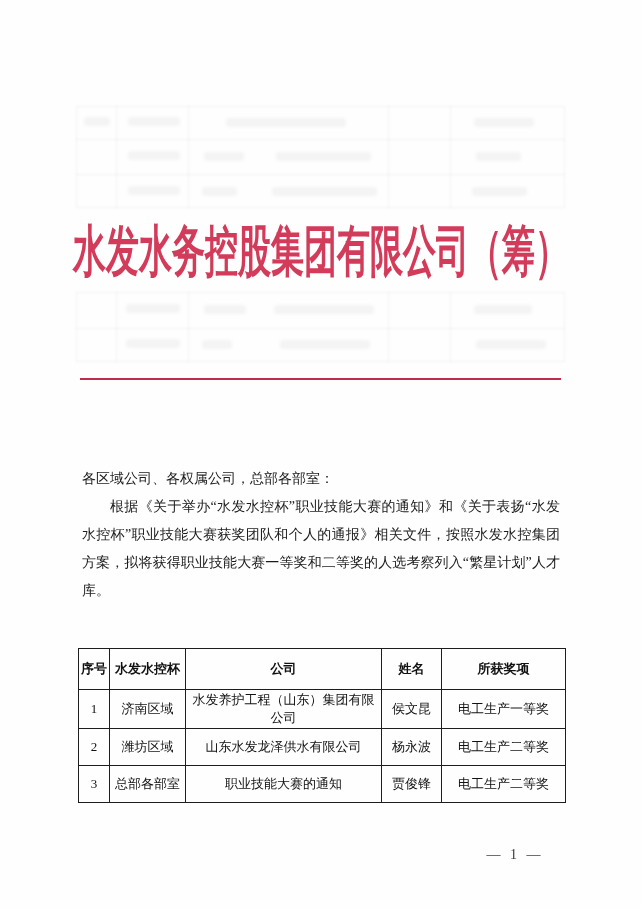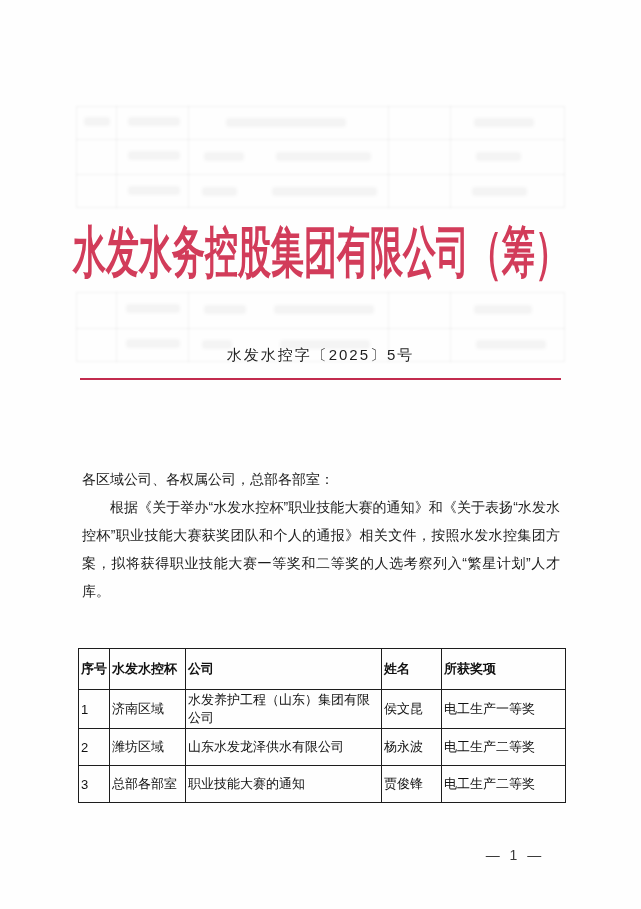--- a/index.html
+++ b/index.html
@@ -1,18 +1,18 @@
 <!DOCTYPE html>
 <html><head>
 <meta charset="utf-8">
 <style>
   html,body { margin:0; padding:0; background:#ffffff; }
   .page {
     position:relative; width:641px; height:909px; background:#fefefe;
-    font-family:Liberation Sans, sans-serif; overflow:hidden;
+    font-family:Liberation Serif, serif; overflow:hidden;
   }
   
   .ghost { position:absolute; z-index:0; filter:blur(0.8px); opacity:.55; }
   .ghost .frame { position:absolute; inset:0; border:1px solid rgba(90,90,90,.14); }
   .gline-h { position:absolute; left:0; right:0; height:1px; background:rgba(90,90,90,.14); }
   .gline-v { position:absolute; top:0; bottom:0; width:1px; background:rgba(90,90,90,.13); }
   .smudge  { position:absolute; height:9px; background:rgba(80,80,80,.10); border-radius:2px; filter:blur(1px); }
   
   .org-title {
     position:absolute; z-index:2; top:221px; left:0; width:100%; margin:0;
@@ -38,21 +38,21 @@
     font-size:14px; line-height:28px; color:#1b1b1b; text-align:justify;
   }
   .body-block p { margin:0; }
   .body-block p.indent { text-indent:2em; }
   
   table.awards {
     position:absolute; z-index:2; top:648px; left:78px; width:487px;
     border-collapse:collapse; font-size:13px; color:#111; table-layout:fixed;
   }
   table.awards th, table.awards td {
-    border:1px solid #1d1d1d; text-align:left; vertical-align:middle;
+    border:1px solid #1d1d1d; text-align:center; vertical-align:middle;
     padding:1px 2px; overflow:hidden;
   }
   table.awards thead tr { height:41px; }
   table.awards tbody tr { height:37px; }
   table.awards th { font-weight:bold; line-height:1.3; }
   
   .page-number {
     position:absolute; z-index:2; top:847px; left:445px; width:140px;
     text-align:center; font-size:14px; color:#3a3a3a; letter-spacing:3px;
   }
@@ -96,21 +96,20 @@
     <div class="smudge" style="left:198px;top:13px; width:100px;"></div>
     <div class="smudge" style="left:398px;top:13px; width:58px;"></div>
     <div class="smudge" style="left:50px; top:47px; width:54px;"></div>
     <div class="smudge" style="left:126px;top:48px; width:30px;"></div>
     <div class="smudge" style="left:204px;top:48px; width:90px;"></div>
     <div class="smudge" style="left:400px;top:48px; width:70px;"></div>
   </div>
 
   <h1 class="org-title">水发水务控股集团有限公司（筹）</h1>
 
-  <div class="doc-number">水发水控字〔2025〕5号</div>
 
   <div class="red-rule"></div>
 
 
   <div class="body-block">
     <p>各区域公司、各权属公司，总部各部室：</p>
     <p class="indent">根据《关于举办“水发水控杯”职业技能大赛的通知》和《关于表扬“水发水控杯”职业技能大赛获奖团队和个人的通报》相关文件，按照水发水控集团方案，拟将获得职业技能大赛一等奖和二等奖的人选考察列入“繁星计划”人才库。</p>
   </div>
 
   <table class="awards">

